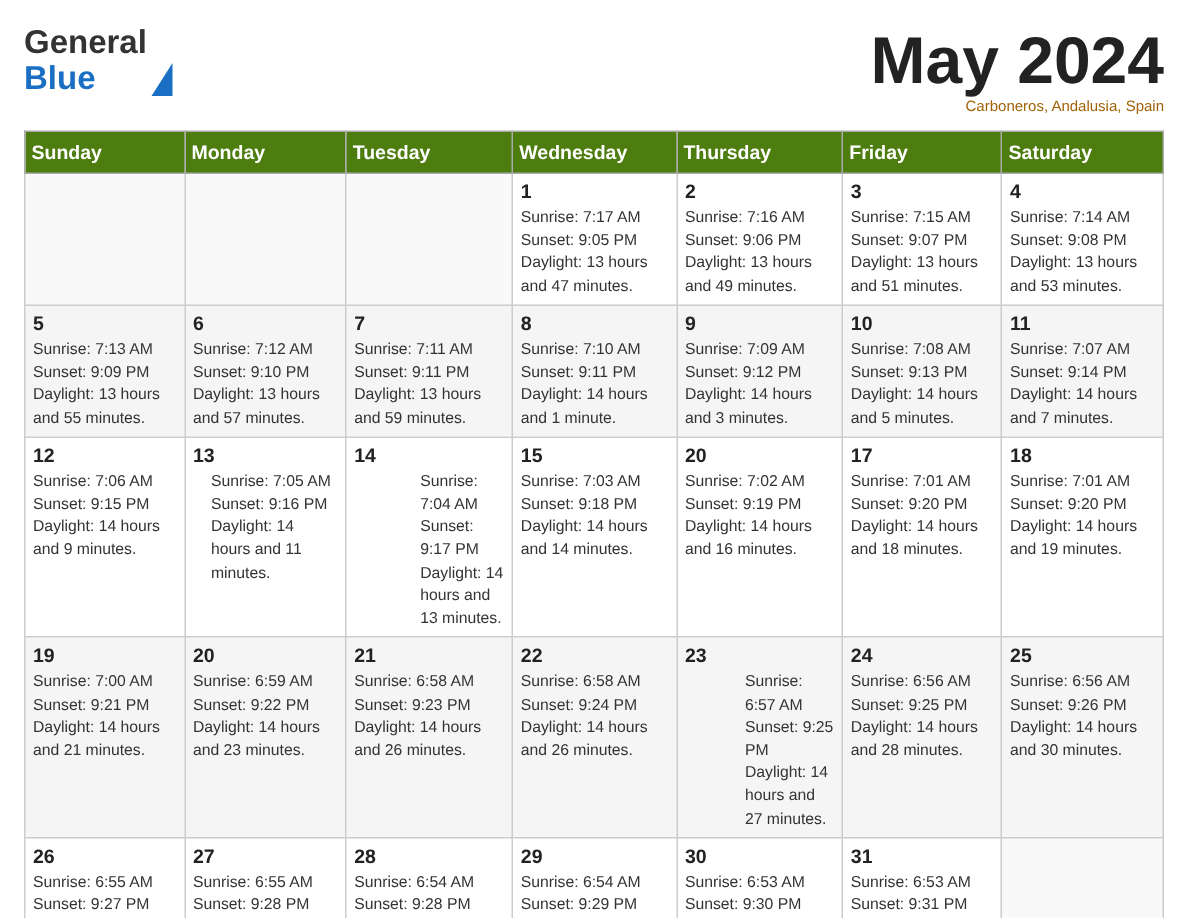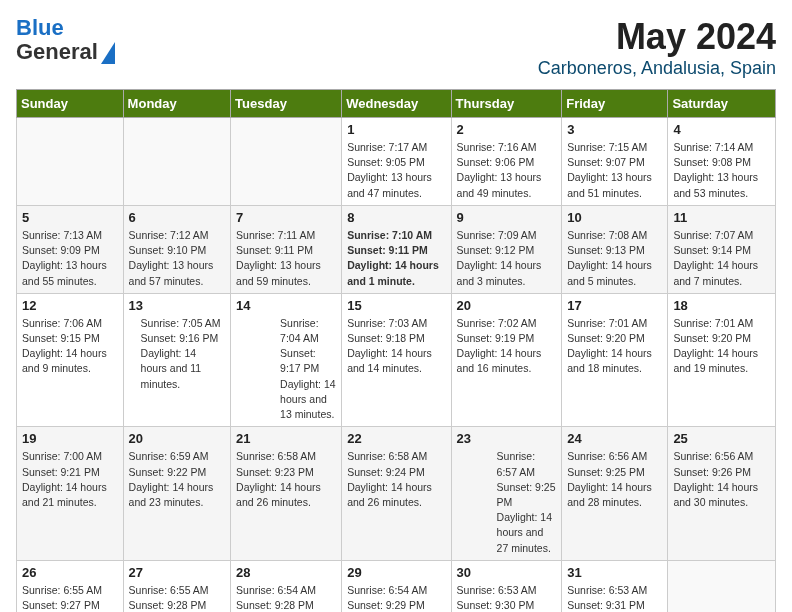--- a/index.html
+++ b/index.html
@@ -33,27 +33,27 @@
       border-left: 14px solid transparent;
       border-bottom: 22px solid #1a6fc4;
       margin-left: 3px;
       margin-bottom: 0;
       align-self: flex-end;
     }
     .title-block {
       text-align: right;
     }
     .month-title {
-      font-size: 36px;
+      font-size: 44px;
       font-weight: bold;
       color: #222;
     }
     .location-title {
-      font-size: 18px;
-      color: #0c4a6e;
+      font-size: 10px;
+      color: #a16207;
     }
     .calendar {
       width: 100%;
       border-collapse: collapse;
       font-size: 11px;
     }
     .calendar th {
       background: #4d7c0f;
       color: #fff;
       padding: 6px 4px;
@@ -88,24 +88,24 @@
       background: #f9f9f9 !important;
     }
   </style>
 </head>
 <body>
 
 <div class="header">
   <div class="logo">
     <div>
       <div class="logo-text">
-        <span class="logo-blue">Blue</span>
+        <span class="logo-general">General</span>
       </div>
       <div class="logo-text">
-        <span class="logo-general">General</span>
+        <span class="logo-blue">Blue</span>
       </div>
     </div>
     <div class="logo-triangle"></div>
   </div>
   <div class="title-block">
     <div class="month-title">May 2024</div>
     <div class="location-title">Carboneros, Andalusia, Spain</div>
   </div>
 </div>
 
@@ -165,21 +165,21 @@
 Daylight: 13 hours and 57 minutes.</div>
         </td>
         <td>
           <div class="day-number">7</div>
           <div class="day-info" style="white-space: pre-line;">Sunrise: 7:11 AM
 Sunset: 9:11 PM
 Daylight: 13 hours and 59 minutes.</div>
         </td>
         <td>
           <div class="day-number">8</div>
-          <div class="day-info" style="white-space: pre-line; font-weight: bold;">Sunrise: 7:10 AM
+          <div class="day-info" style="white-space: pre-line;">Sunrise: 7:10 AM
 Sunset: 9:11 PM
 Daylight: 14 hours and 1 minute.</div>
         </td>
         <td>
           <div class="day-number">9</div>
           <div class="day-info" style="white-space: pre-line;">Sunrise: 7:09 AM
 Sunset: 9:12 PM
 Daylight: 14 hours and 3 minutes.</div>
         </td>
         <td>

